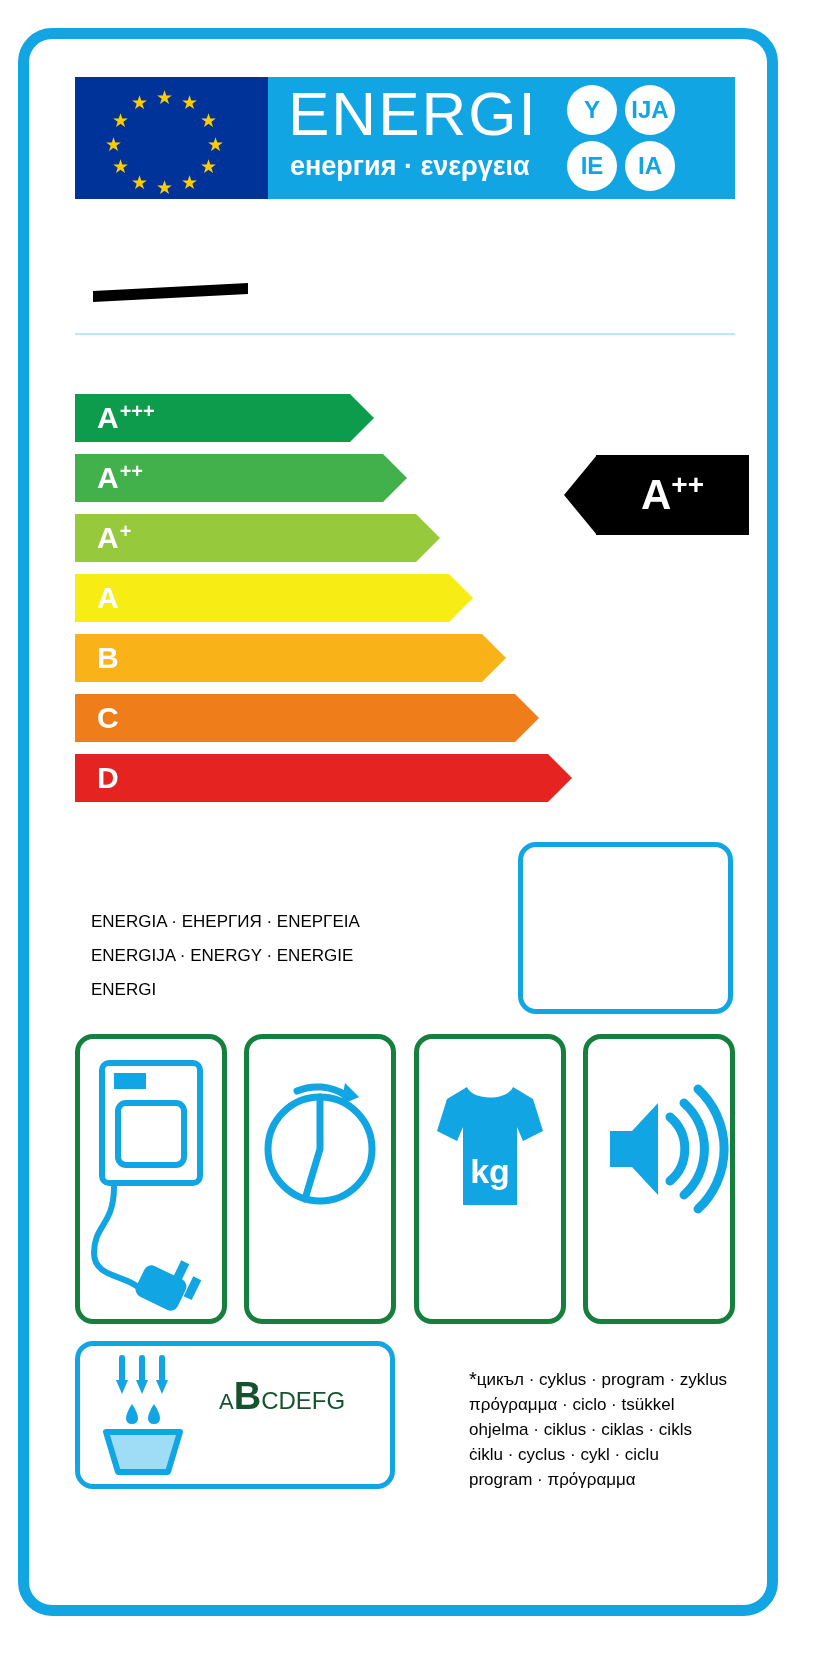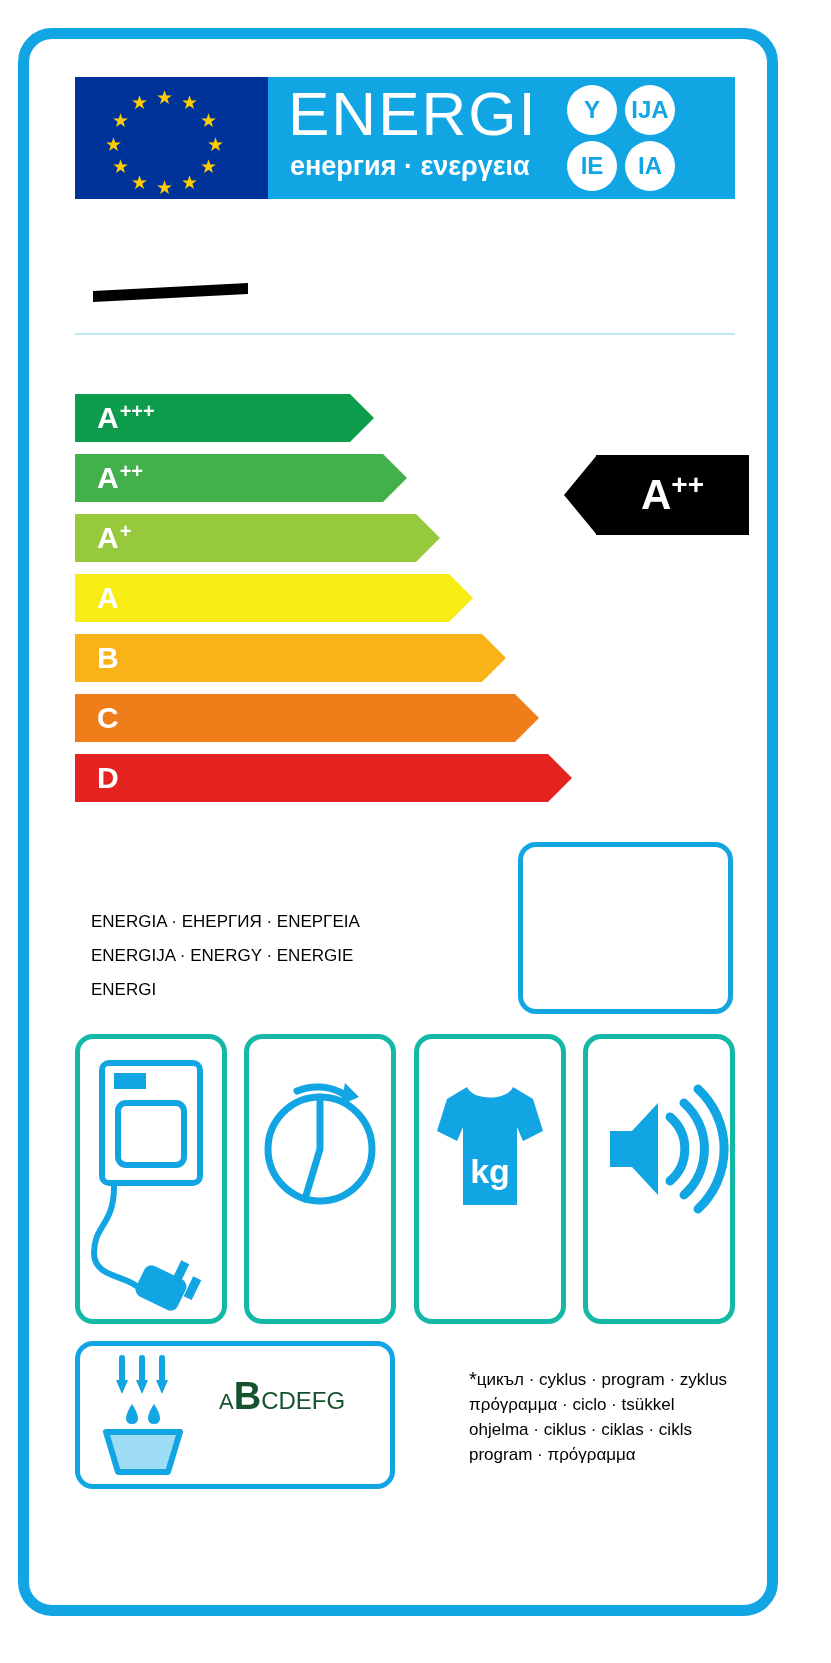--- a/index.html
+++ b/index.html
@@ -239,21 +239,21 @@
     width: 215px;
     height: 172px;
     border: 5px solid #12a5e4;
     border-radius: 18px;
     box-sizing: border-box;
   }
 
   
   .icon-box {
     position: absolute;
-    border: 5px solid #14b8a6;
+    border: 5px solid #15803d;
     border-radius: 18px;
     box-sizing: border-box;
     top: 995px;
     height: 290px;
   }
   .icon-box.b1 { left: 46px;  width: 152px; }
   .icon-box.b2 { left: 215px; width: 152px; }
   .icon-box.b3 { left: 385px; width: 152px; }
   .icon-box.b4 { left: 554px; width: 152px; }
 
@@ -450,16 +450,17 @@
     </svg>
   </div>
   <div class="cond-letters">
     <span class="sm">A</span><span class="big">B</span><span>C</span><span>D</span><span>E</span><span>F</span><span>G</span>
   </div>
 
   <div class="footnote">
     <div><span class="star-mark">*</span><span>цикъл · cyklus · program · zyklus</span></div>
     <div>πρόγραμμα · ciclo · tsükkel</div>
     <div>ohjelma · ciklus · ciklas · cikls</div>
+    <div>ċiklu · cyclus · cykl · ciclu</div>
     <div>program · πρόγραμμα</div>
   </div>
 
 </div>
 
 </body></html>

